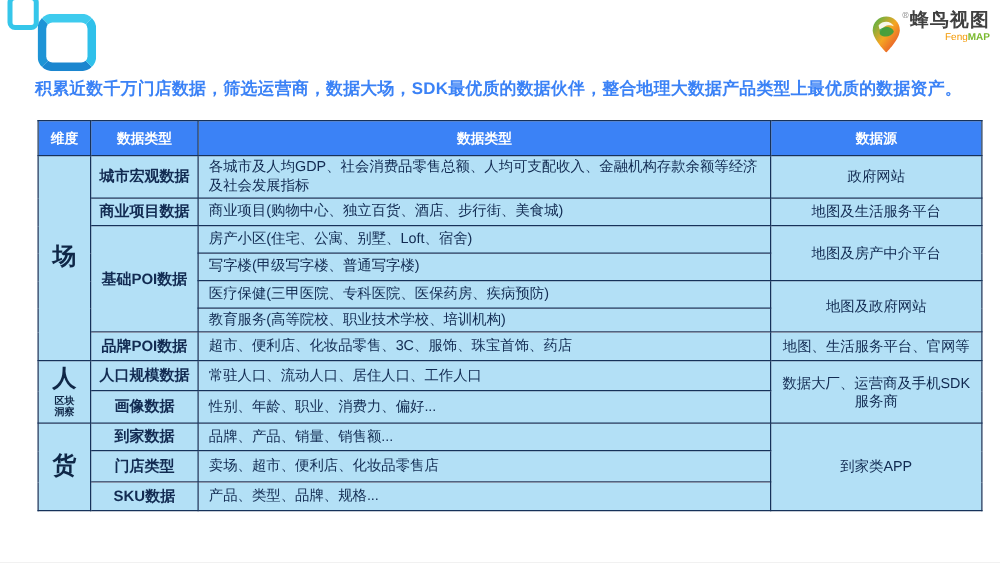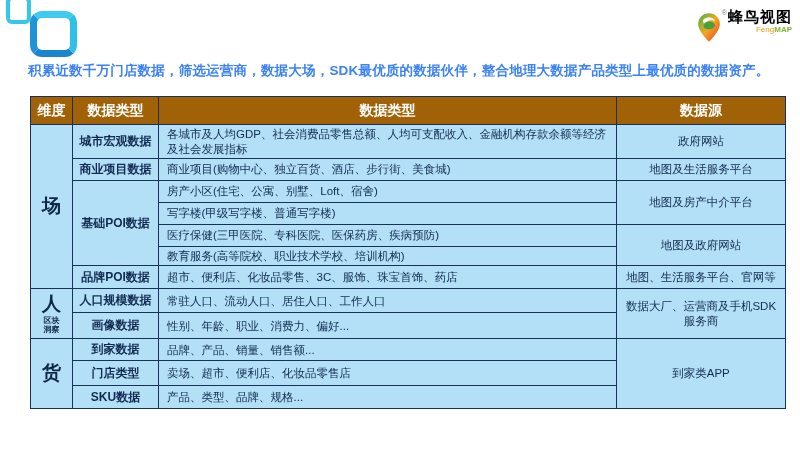--- a/index.html
+++ b/index.html
@@ -20,41 +20,41 @@
     border-bottom-color:#1b86cf;border-left-color:#1e94d6;border-radius:12px;
   }
   .page-title{
     position:absolute;left:84px;top:17px;font-size:21px;font-weight:bold;
     color:#1e3a68;letter-spacing:0.5px;white-space:nowrap;
   }
   .brand{position:absolute;right:8px;top:9px;display:flex;align-items:flex-start;}
   .brand .pin{margin-top:3px;}
   .brand .reg{font-size:7px;color:#888;margin:0 1px 0 0;}
   .brand-text{display:flex;flex-direction:column;align-items:flex-start;line-height:1;}
-  .brand-name{font-size:15px;font-weight:bold;color:#000000;letter-spacing:1px;}
+  .brand-name{font-size:15px;font-weight:bold;color:#404040;letter-spacing:1px;}
   .brand-sub{font-size:8px;margin-top:2px;align-self:flex-end;}
   .brand-sub .p1{color:#f39800;}
   .brand-sub .p2{color:#7ab92e;font-weight:bold;}
   
   .subtitle{
     position:absolute;left:28px;top:62px;width:750px;
     font-size:13.5px;font-weight:bold;color:#3b82f6;letter-spacing:0.2px;
   }
   
   table.data{
     position:absolute;left:30px;top:96px;width:755px;
     border-collapse:collapse;table-layout:fixed;
   }
   table.data col.c1{width:42px;} table.data col.c2{width:86px;}
   table.data col.c3{width:458px;} table.data col.c4{width:169px;}
   table.data th, table.data td{
     border:1px solid #16325a;overflow:hidden;
   }
   table.data th{
-    background:#a16207;color:#ffffff;font-size:14px;font-weight:bold;
+    background:#3b82f6;color:#ffffff;font-size:11px;font-weight:bold;
     height:27px;text-align:center;padding:0;
   }
   table.data td{background:#b3e0f6;color:#122b52;vertical-align:middle;}
   td.dim{text-align:center;padding:0;}
   .dim-big{display:block;font-size:19px;font-weight:bold;color:#0f2747;line-height:1.1;}
   .dim-sub{display:block;font-size:8px;color:#0f2747;font-weight:bold;line-height:1.15;margin-top:1px;}
   .dim-sub span{display:block;}
   td.type{
     text-align:center;font-size:12px;font-weight:bold;color:#122b52;padding:0 2px;
   }

